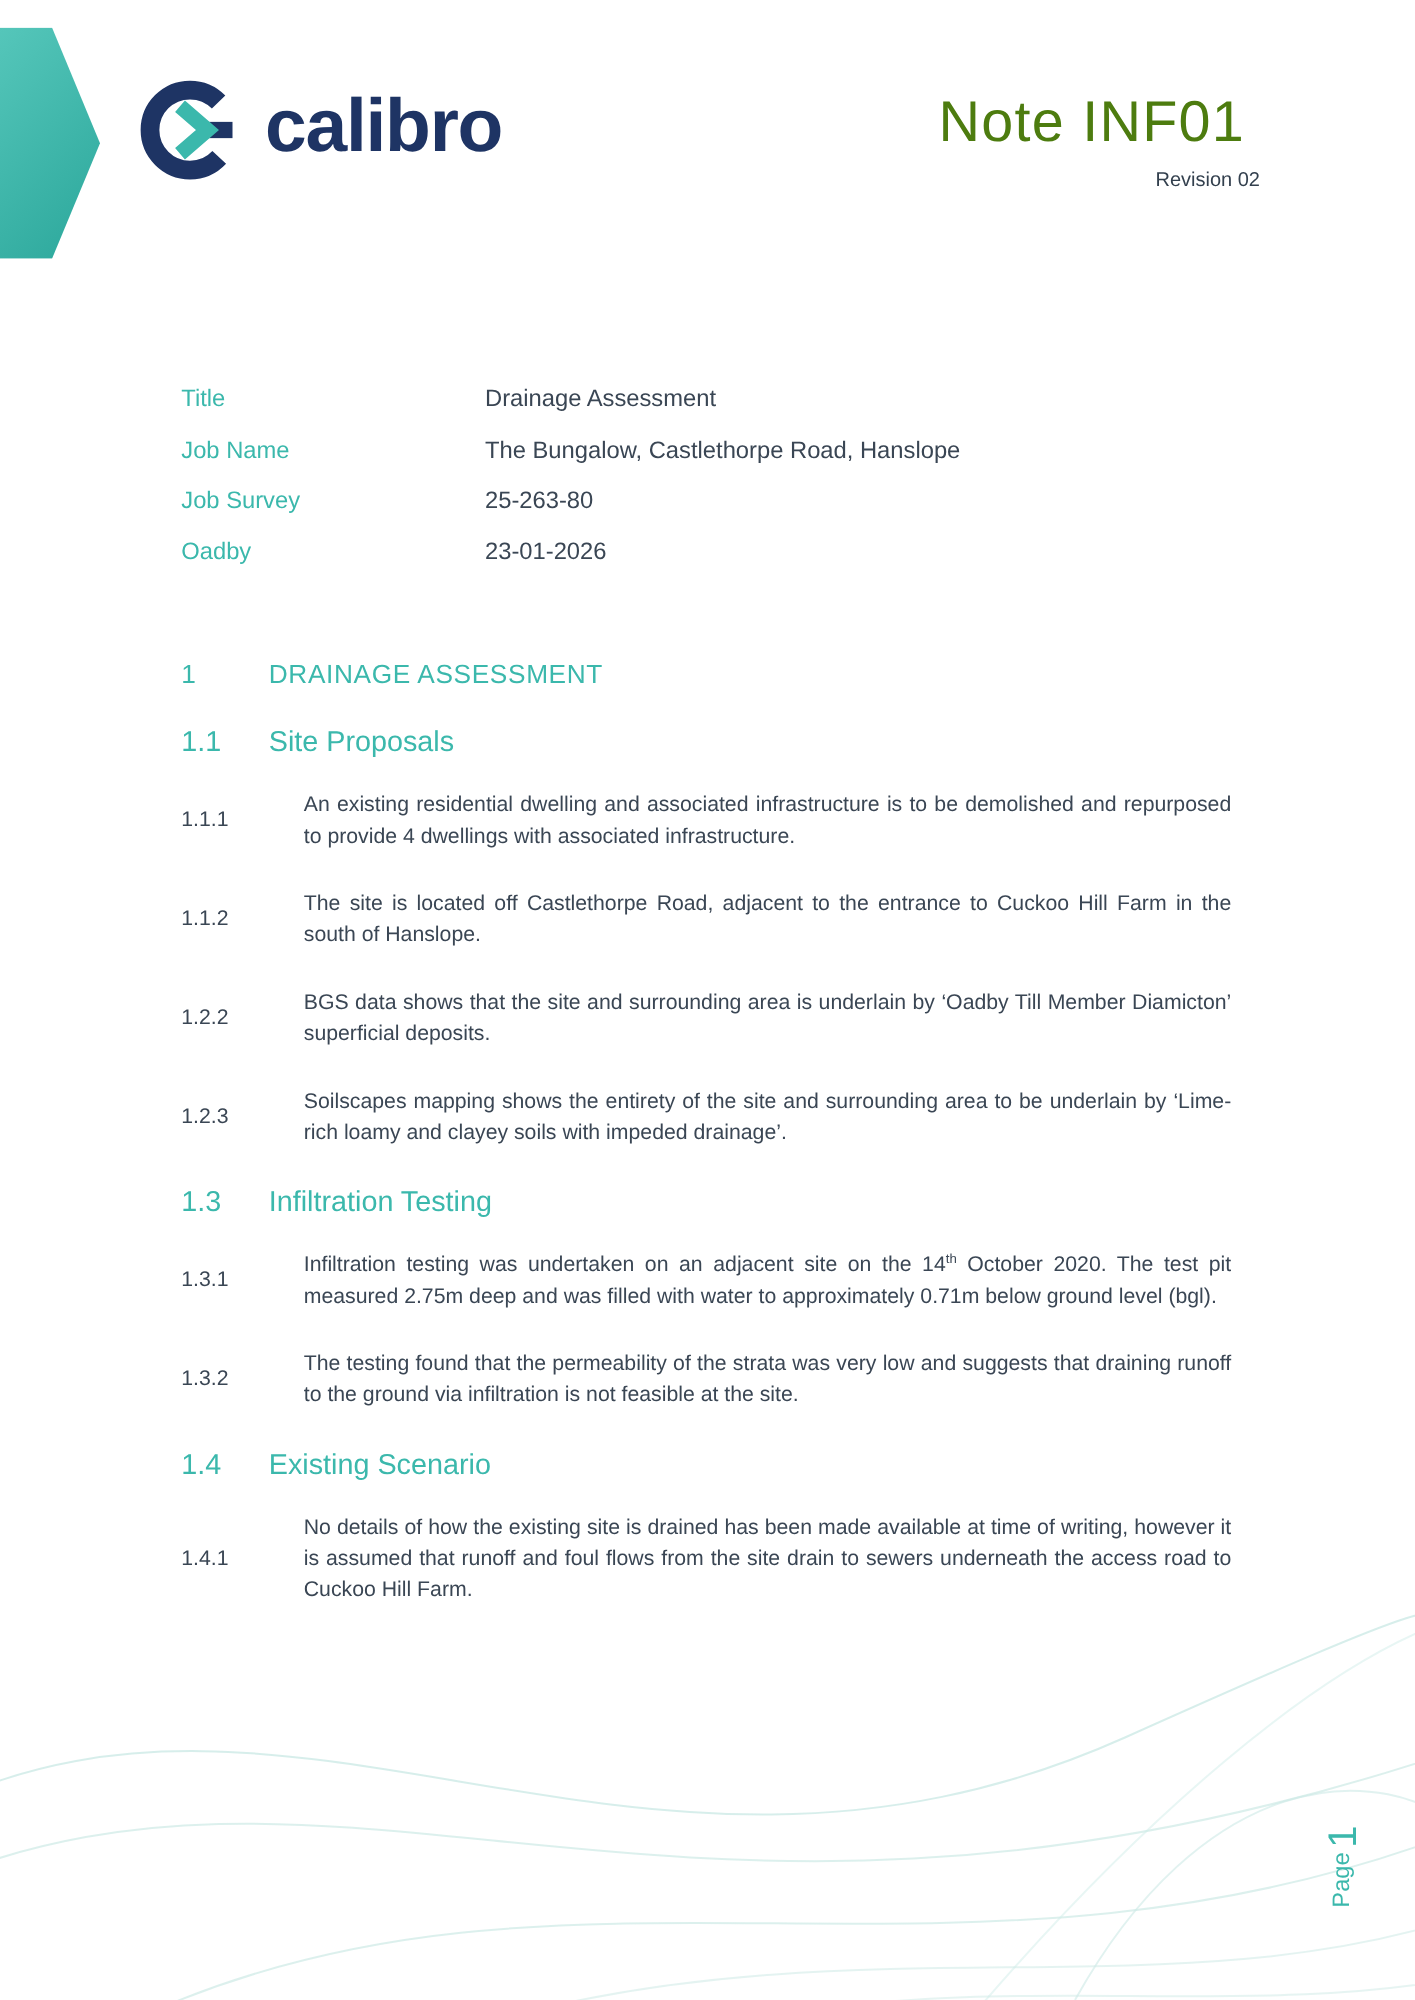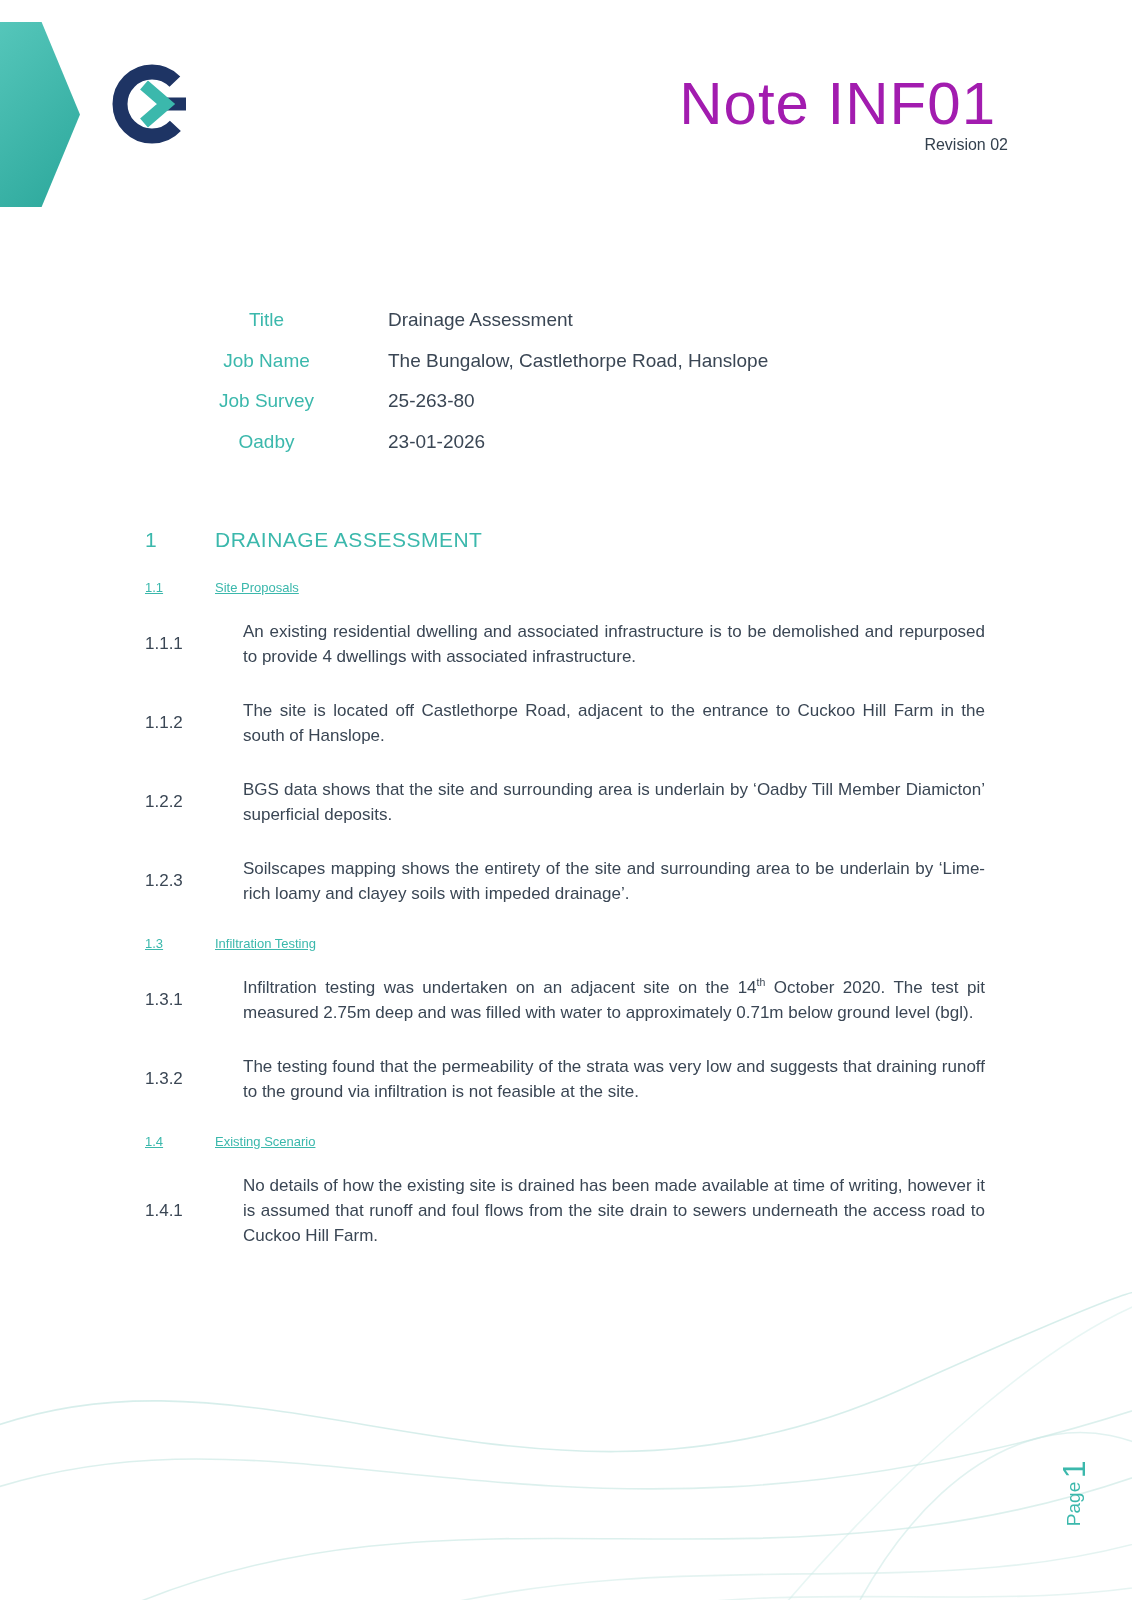--- a/index.html
+++ b/index.html
@@ -17,38 +17,38 @@
   }
   
   .logo{position:absolute;left:106px;top:58px;display:flex;align-items:center;gap:14px;}
   .logo-text{
     font-size:60px;font-weight:bold;color:#1e3464;letter-spacing:-1px;line-height:1;
     padding-bottom:6px;
   }
   
   .note-title{
     position:absolute;right:136px;top:74px;
-    color:#a21caf;font-size:60px;font-weight:300;letter-spacing:1px;line-height:1;
+    color:#4d7c0f;font-size:46px;font-weight:300;letter-spacing:1px;line-height:1;
   }
   .revision{
     position:absolute;right:124px;top:136px;
     color:#33404e;font-size:16px;
   }
   
   .meta{position:absolute;left:145px;top:308px;}
-  .meta-row{display:flex;margin-bottom:16px;line-height:1.3;text-align:center;}
+  .meta-row{display:flex;margin-bottom:16px;line-height:1.3;}
   .meta-label{flex:0 0 243px;color:#3bb8ac;font-size:19px;}
   .meta-value{color:#3a4654;font-size:19px;}
   
   .doc{position:absolute;left:145px;top:528px;width:840px;z-index:2;}
   .block{display:flex;}
   .block .num{flex:0 0 70px;}
   .block .txt{flex:1;margin:0;}
   .h1{color:#3bb8ac;font-size:21px;letter-spacing:.5px;margin-bottom:28px;}
-  .h2{color:#3bb8ac;font-size:13px;margin-bottom:25px;text-decoration:underline;}
+  .h2{color:#3bb8ac;font-size:23px;margin-bottom:25px;}
   .para{font-size:17px;line-height:1.47;color:#3a4654;margin-bottom:29px;align-items:center;}
   .para .txt{text-align:justify;margin-left:28px;}
   .para sup{font-size:62%;line-height:0;}
   
   .page-footer{
     position:absolute;right:42px;bottom:74px;z-index:2;
     writing-mode:vertical-rl;transform:rotate(180deg);
     color:#3bb8ac;display:flex;align-items:center;gap:4px;
   }
   .page-footer .label{font-size:19px;}
@@ -60,20 +60,21 @@
 <body>
 
 <div class="corner-accent"></div>
 
 <div class="logo">
   <svg width="92" height="92" viewBox="0 0 92 92">
     <circle cx="46" cy="46" r="32" fill="none" stroke="#1e3464" stroke-width="15" stroke-dasharray="152 49" stroke-dashoffset="-24"></circle>
     <rect x="52" y="39.5" width="28" height="13" fill="#1e3464"></rect>
     <path d="M38 27 L60 46 L38 65" fill="none" stroke="#3bb8ac" stroke-width="12"></path>
   </svg>
+  <span class="logo-text">calibro</span>
 </div>
 
 <div class="note-title">Note INF01</div>
 <div class="revision">Revision 02</div>
 
 <div class="meta">
   <div class="meta-row">
     <span class="meta-label">Title</span>
     <span class="meta-value">Drainage Assessment</span>
   </div>

